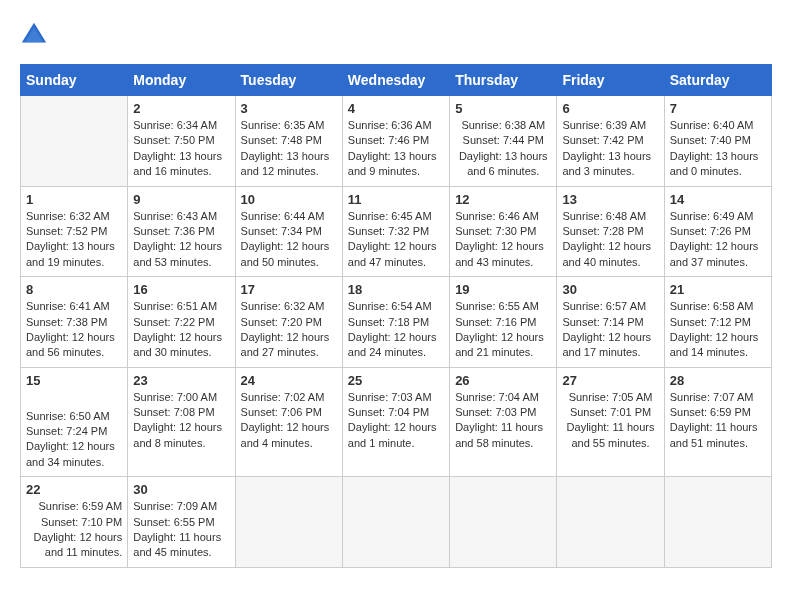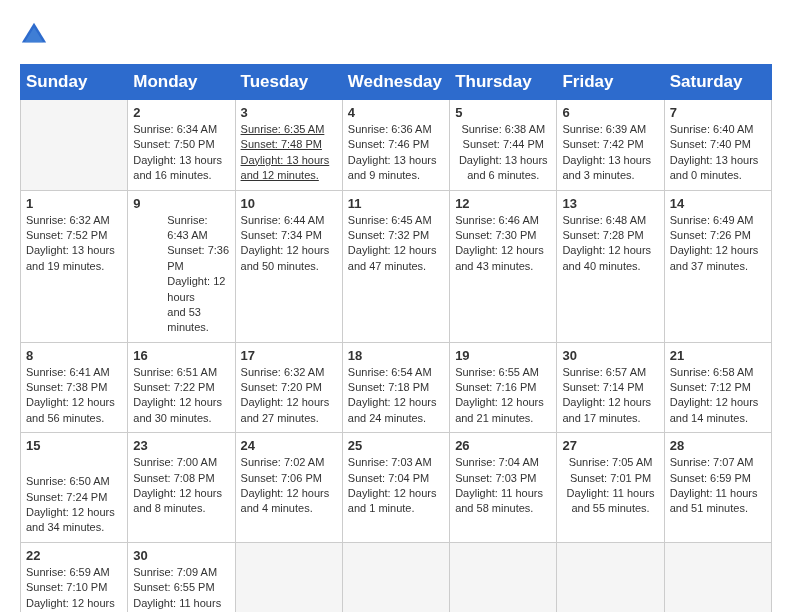--- a/index.html
+++ b/index.html
@@ -39,21 +39,21 @@
       font-style: italic;
     }
     table {
       width: 100%;
       border-collapse: collapse;
       table-layout: fixed;
     }
     thead tr th {
       background: #2d6bcd;
       color: #fff;
-      font-size: 17px;
+      font-size: 14px;
       font-weight: bold;
       padding: 7px 5px;
       text-align: left;
       border: 1px solid #2d6bcd;
     }
     tbody tr td {
       border: 1px solid #ccc;
       vertical-align: top;
       padding: 5px 5px 6px 5px;
       height: 85px;
@@ -113,21 +113,21 @@
         <td class="empty"></td>
         <td>
           <span class="day-num">2</span>
           <div class="cell-text" style="white-space: pre-line;">Sunrise: 6:34 AM
 Sunset: 7:50 PM
 Daylight: 13 hours
 and 16 minutes.</div>
         </td>
         <td>
           <span class="day-num">3</span>
-          <div class="cell-text" style="white-space: pre-line; text-decoration: underline;">Sunrise: 6:35 AM
+          <div class="cell-text" style="white-space: pre-line;">Sunrise: 6:35 AM
 Sunset: 7:48 PM
 Daylight: 13 hours
 and 12 minutes.</div>
         </td>
         <td>
           <span class="day-num">4</span>
           <div class="cell-text" style="white-space: pre-line;">Sunrise: 6:36 AM
 Sunset: 7:46 PM
 Daylight: 13 hours
 and 9 minutes.</div>
@@ -157,21 +157,21 @@
       <tr>
         <td>
           <span class="day-num">1</span>
           <div class="cell-text" style="white-space: pre-line;">Sunrise: 6:32 AM
 Sunset: 7:52 PM
 Daylight: 13 hours
 and 19 minutes.</div>
         </td>
         <td>
           <span class="day-num">9</span>
-          <div class="cell-text" style="white-space: pre-line; margin-left: 34px;">Sunrise: 6:43 AM
+          <div class="cell-text" style="white-space: pre-line;">Sunrise: 6:43 AM
 Sunset: 7:36 PM
 Daylight: 12 hours
 and 53 minutes.</div>
         </td>
         <td>
           <span class="day-num">10</span>
           <div class="cell-text" style="white-space: pre-line;">Sunrise: 6:44 AM
 Sunset: 7:34 PM
 Daylight: 12 hours
 and 50 minutes.</div>
@@ -303,21 +303,21 @@
           <span class="day-num">28</span>
           <div class="cell-text" style="white-space: pre-line;">Sunrise: 7:07 AM
 Sunset: 6:59 PM
 Daylight: 11 hours
 and 51 minutes.</div>
         </td>
       </tr>
       <tr>
         <td>
           <span class="day-num">22</span>
-          <div class="cell-text" style="white-space: pre-line;">Sunrise: 6:59 AM
+          <div class="cell-text" style="white-space: pre-line; text-align: right;">Sunrise: 6:59 AM
 Sunset: 7:10 PM
 Daylight: 12 hours
 and 11 minutes.</div>
         </td>
         <td>
           <span class="day-num">30</span>
           <div class="cell-text" style="white-space: pre-line;">Sunrise: 7:09 AM
 Sunset: 6:55 PM
 Daylight: 11 hours
 and 45 minutes.</div>

